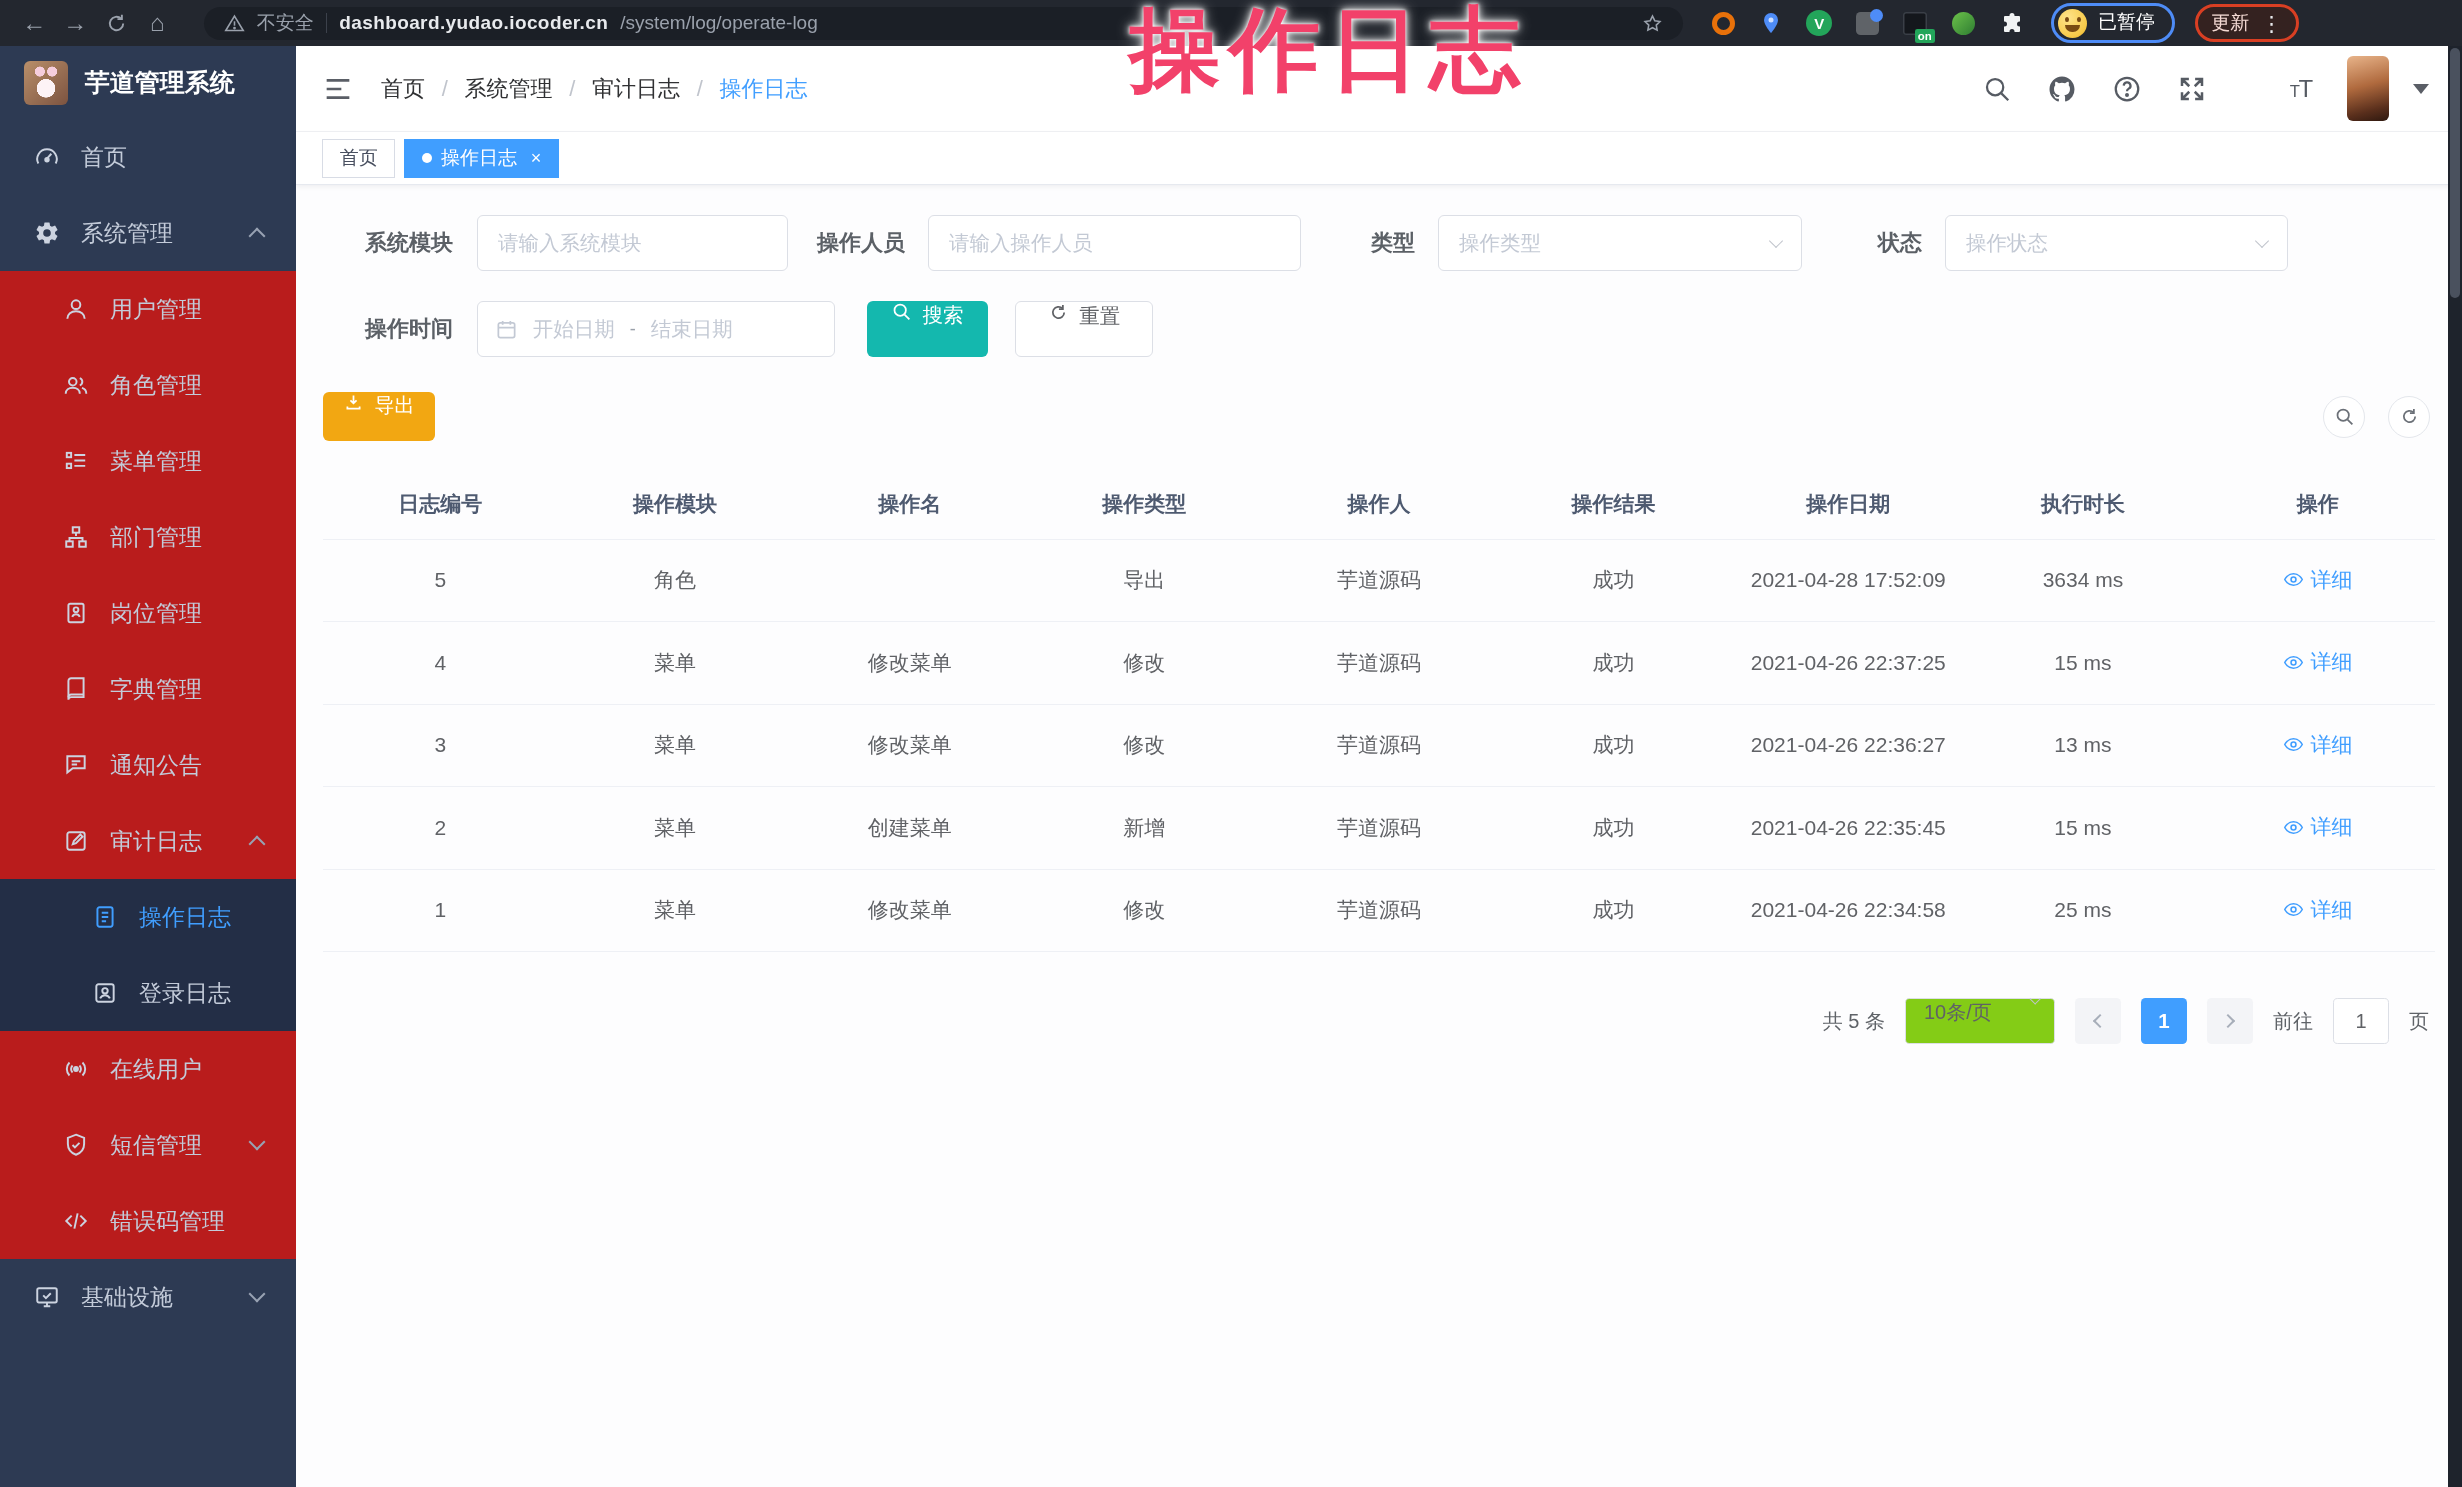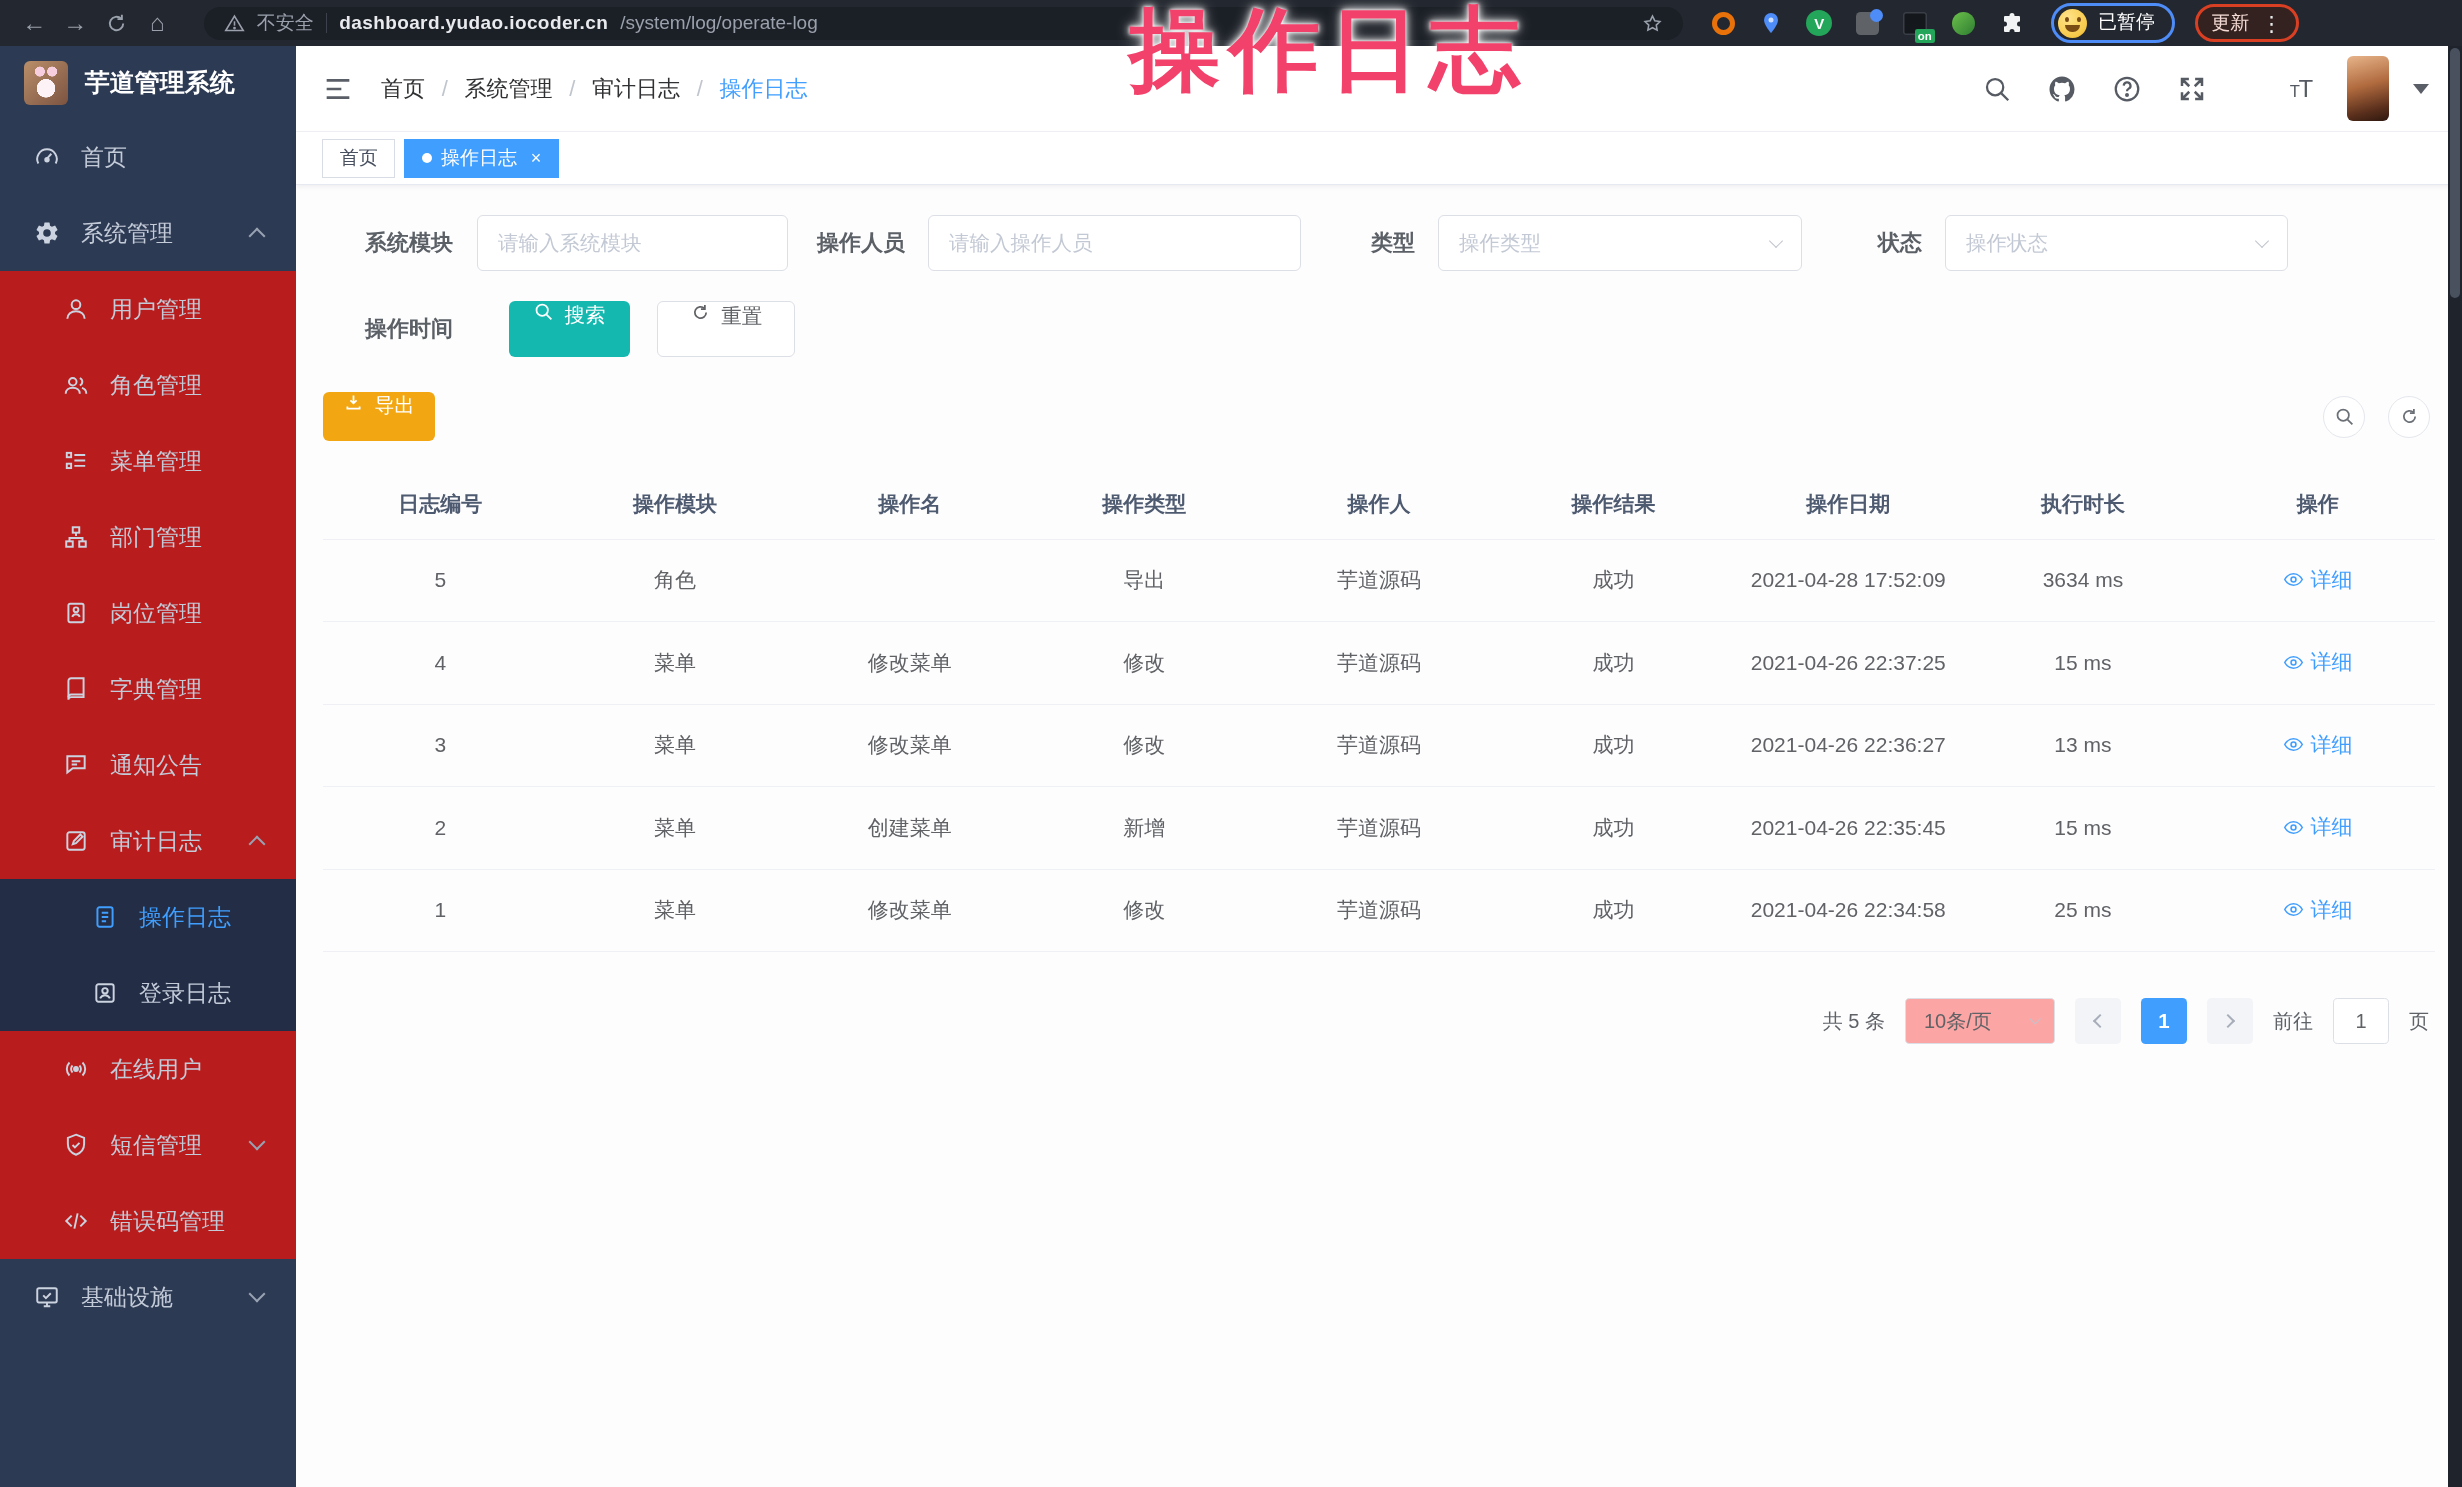--- a/index.html
+++ b/index.html
@@ -149,21 +149,21 @@
   .log-table th { font-weight:700; color:#4e5a70; padding:16.7px 0 21px; text-align:center; font-size:21px; }
   .log-table td { text-align:center; padding:26px 0; border-top:1.5px solid #eef0f5; }
   .log-table tr:last-child td { border-bottom:1.5px solid #eef0f5; }
   .detail-link { color:#409eff; display:inline-flex; align-items:center; gap:6.8px; cursor:pointer; }
   .detail-link svg { width:21px; height:21px; }
 
   
   .pagination { margin-top:46px; display:flex; align-items:center; justify-content:flex-end;
     gap:20px; font-size:20px; color:#5f6368; padding-right:6px; }
   .page-size-sel { position:relative; width:150px; height:46px; border:1.5px solid #dcdfe6; border-radius:4.6px;
-    background:#fca5a5; display:flex; align-items:center; padding:0 18px; color:#606266; cursor:pointer; }
+    background:#84cc16; display:flex; align-items:flex-start; padding:0 18px; color:#606266; cursor:pointer; }
   .page-size-sel .schev { position:absolute; right:15px; width:8.3px; height:8.3px;
     border-right:1.9px solid #c0c4cc; border-bottom:1.9px solid #c0c4cc; transform:rotate(45deg); margin-top:-3.8px; }
   .page-btn { min-width:46px; height:46px; border-radius:4.6px; background:#f3f4f7;
     display:flex; align-items:center; justify-content:center; cursor:pointer; }
   .page-btn .pchev { width:10px; height:10px; border-right:2.3px solid #a7aeb9; border-bottom:2.3px solid #a7aeb9; }
   .pchev.left { transform:rotate(135deg); margin-left:3.8px; }
   .pchev.right { transform:rotate(-45deg); margin-right:3.8px; }
   .page-btn.current { background:#409eff; color:#fff; font-weight:700; font-size:20.5px; }
   .goto-input { width:56px; height:46px; border:1.5px solid #dcdfe6; border-radius:4.6px; text-align:center;
     font-size:20px; color:#606266; font-family:inherit; }
@@ -482,20 +482,29 @@
         </div>
         <span class="f-label lbl-status">状态</span>
         <div class="sel status">
           <span>操作状态</span>
           <span class="schev"></span>
         </div>
       </div>
 
       <div class="filter-row">
         <span class="f-label w1">操作时间</span>
+        <div class="date-range">
+          <svg class="cal" viewBox="0 0 24 24" fill="none" stroke="currentColor" stroke-width="1.8">
+              <rect x="3.5" y="5" width="17" height="15.5" rx="2"></rect>
+              <path d="M3.5 10h17M8 3v4M16 3v4"></path>
+            </svg>
+          <span>开始日期</span>
+          <span class="date-sep">-</span>
+          <span>结束日期</span>
+        </div>
         <button class="btn btn-search">
           <svg viewBox="0 0 24 24" fill="none" stroke="#fff" stroke-width="2">
               <circle cx="10.5" cy="10.5" r="6.5"></circle>
               <path d="M15.5 15.5 21 21"></path>
             </svg>
           <span>搜索</span>
         </button>
         <button class="btn btn-reset">
           <svg viewBox="0 0 24 24" fill="none" stroke="currentColor" stroke-width="2">
               <path d="M18.5 12a6.5 6.5 0 1 1-1.9-4.6"></path>

